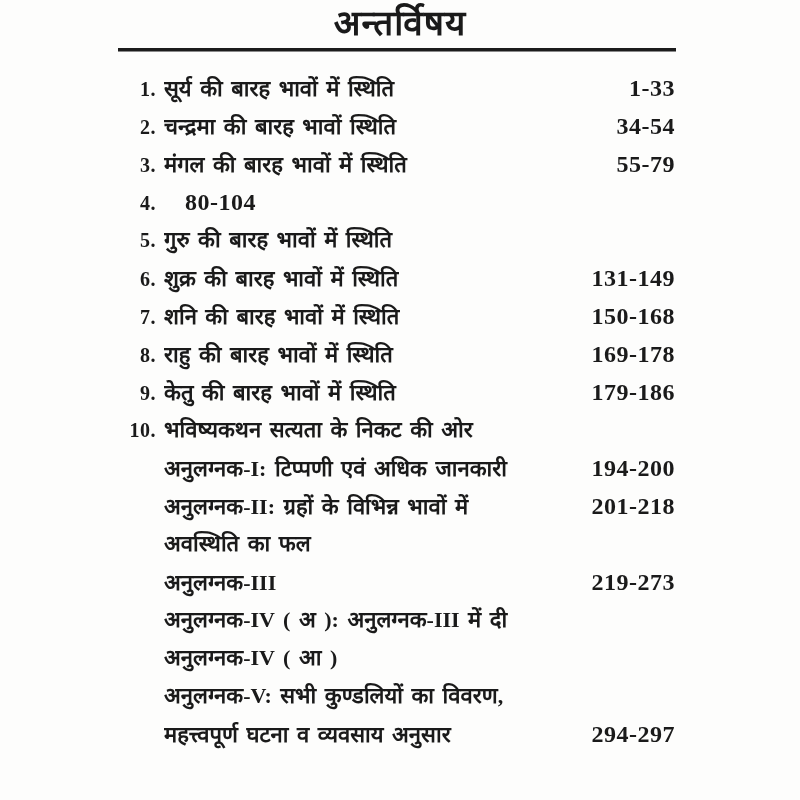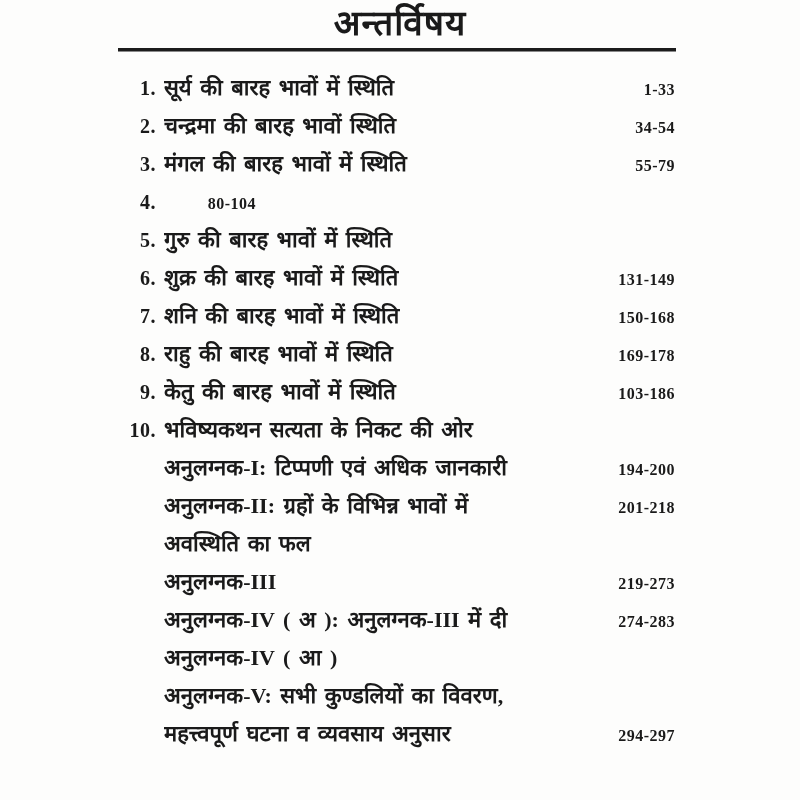--- a/index.html
+++ b/index.html
@@ -64,21 +64,21 @@
   }
   .txt {
     flex: 1 1 auto;
     overflow: hidden;
     word-spacing: 3px;
   }
   .pg {
     flex: none;
     min-width: 92px;
     text-align: right;
-    font-size: 16px;
+    font-size: 24px;
     letter-spacing: 0.5px;
   }
 </style>
 </head>
 <body>
 
 <div class="page" style="background: rgb(253, 253, 252); color: rgb(26, 26, 26);">
   <h1 class="page-title">अन्तर्विषय</h1>
   <div class="title-rule"></div>
   <div class="toc" id="toc-list">
@@ -116,21 +116,21 @@
     <span class="pg">150-168</span>
   </div>
       <div class="toc-line">
     <span class="num">8.</span>
     <span class="txt">राहु की बारह भावों में स्थिति</span>
     <span class="pg">169-178</span>
   </div>
       <div class="toc-line">
     <span class="num">9.</span>
     <span class="txt">केतु की बारह भावों में स्थिति</span>
-    <span class="pg">103-186</span>
+    <span class="pg">179-186</span>
   </div>
       <div class="toc-line">
     <span class="num">10.</span>
     <span class="txt">भविष्यकथन सत्यता के निकट की ओर</span>
   </div>
       <div class="toc-line">
     <span class="num"></span>
     <span class="txt">अनुलग्नक-I: टिप्पणी एवं अधिक जानकारी</span>
     <span class="pg">194-200</span>
   </div>
@@ -145,21 +145,20 @@
     <span class="pg"></span>
   </div>
       <div class="toc-line">
     <span class="num"></span>
     <span class="txt">अनुलग्नक-III</span>
     <span class="pg">219-273</span>
   </div>
       <div class="toc-line">
     <span class="num"></span>
     <span class="txt">अनुलग्नक-IV ( अ ): अनुलग्नक-III में दी</span>
-    <span class="pg">274-283</span>
   </div>
       <div class="toc-line">
     <span class="num"></span>
     <span class="txt">अनुलग्नक-IV ( आ )</span>
   </div>
       <div class="toc-line">
     <span class="num"></span>
     <span class="txt">अनुलग्नक-V: सभी कुण्डलियों का विवरण,</span>
     <span class="pg"></span>
   </div>

